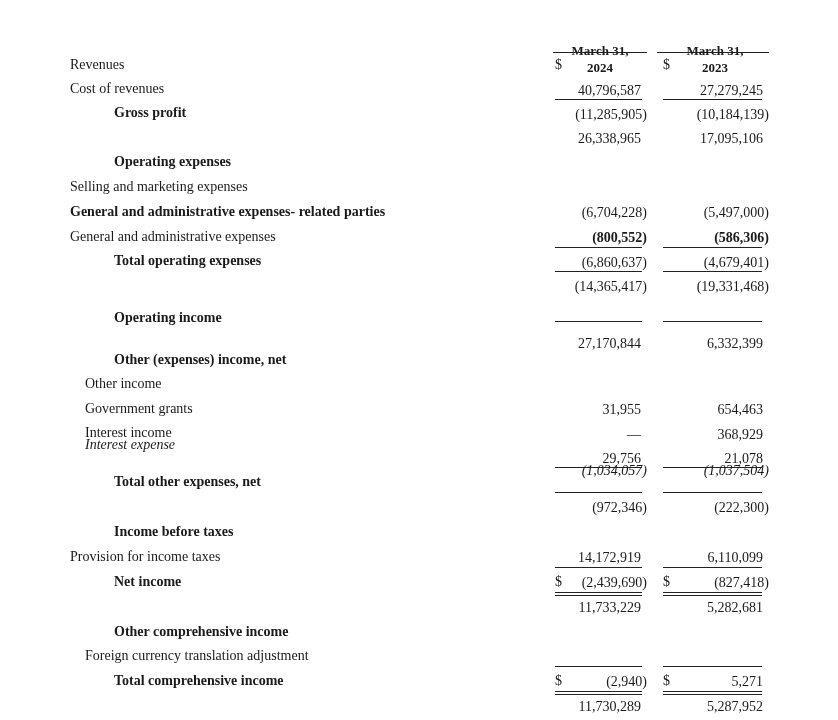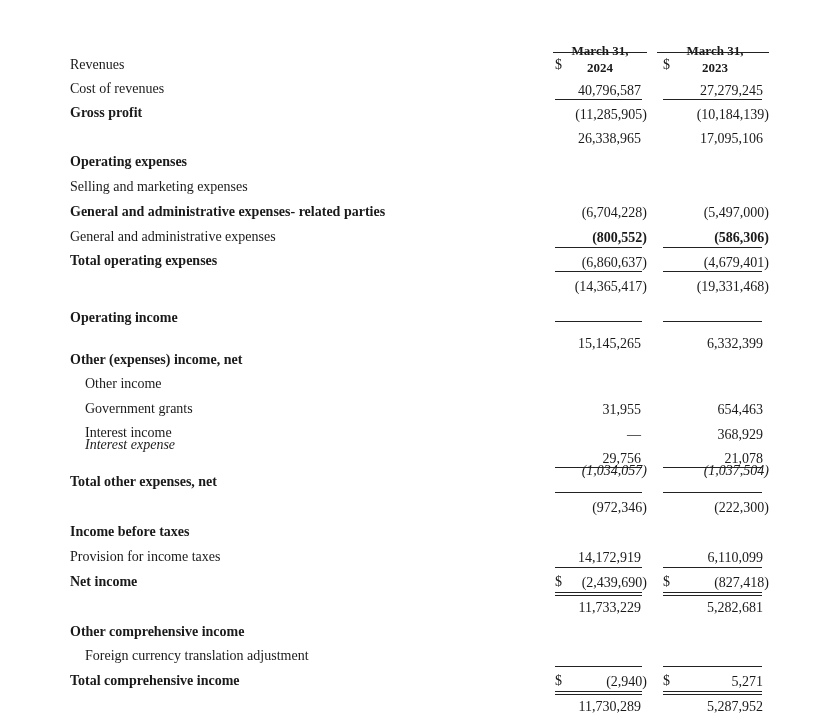--- a/index.html
+++ b/index.html
@@ -8,21 +8,21 @@
       font-family: "Liberation Serif", "DejaVu Serif", serif;
       color: #1a1a1a; font-size: 14px;
     }
     .hdr { position: absolute; top: 14px; text-align: center; font-weight: bold; font-size: 13px; line-height: 17px; margin-top: 28px; }
     .hdr.c1 { left: 553px; width: 94px; }
     .hdr.c2 { left: 661px; width: 108px; }
     .hline { position: absolute; height: 0; border-top: 1.3px solid #222; }
     .row { position: absolute; left: 0; width: 838px; height: 24px; }
     .lbl { position: absolute; left: 70px; top: 0; line-height: 20px; white-space: nowrap; }
     .lbl.ind { left: 85px; }
-    .lbl.b { font-weight: bold; }
+    .lbl.b { font-weight: bold; margin-left: 44px; }
     .v { position: absolute; top: 0; line-height: 20px; white-space: nowrap; }
     .v.c1 { left: 553px; width: 94px; }
     .v.c2 { left: 661px; width: 108px; }
     .v .amt { position: absolute; right: 6px; margin-top: 26px; }
     .v .amt.paren { right: 0px; }
     .v .cur { position: absolute; left: 2px; }
     .ul { position: absolute; border-top: 1.3px solid #222; }
     .dul { position: absolute; border-top: 1.3px solid #222; height: 2px; border-bottom: 1.3px solid #222; }
     .ul.c1, .dul.c1 { left: 555px; width: 87px; }
     .ul.c2, .dul.c2 { left: 663px; width: 99px; }
@@ -128,21 +128,21 @@
         </div>
         <div class="v c2">
           <span class="cur"></span>
           <span class="amt paren">(19,331,468)</span>
         </div>
       </div>
       <div class="row" style="top: 308px;">
         <div class="lbl b">Operating income</div>
         <div class="v c1">
           <span class="cur"></span>
-          <span class="amt">15,145,265</span>
+          <span class="amt">27,170,844</span>
         </div>
         <div class="v c2">
           <span class="cur"></span>
           <span class="amt">6,332,399</span>
         </div>
       </div>
       <div class="row" style="top: 350px;">
         <div class="lbl b">Other (expenses) income, net</div>
         <div class="v c1">
           <span class="cur"></span>

